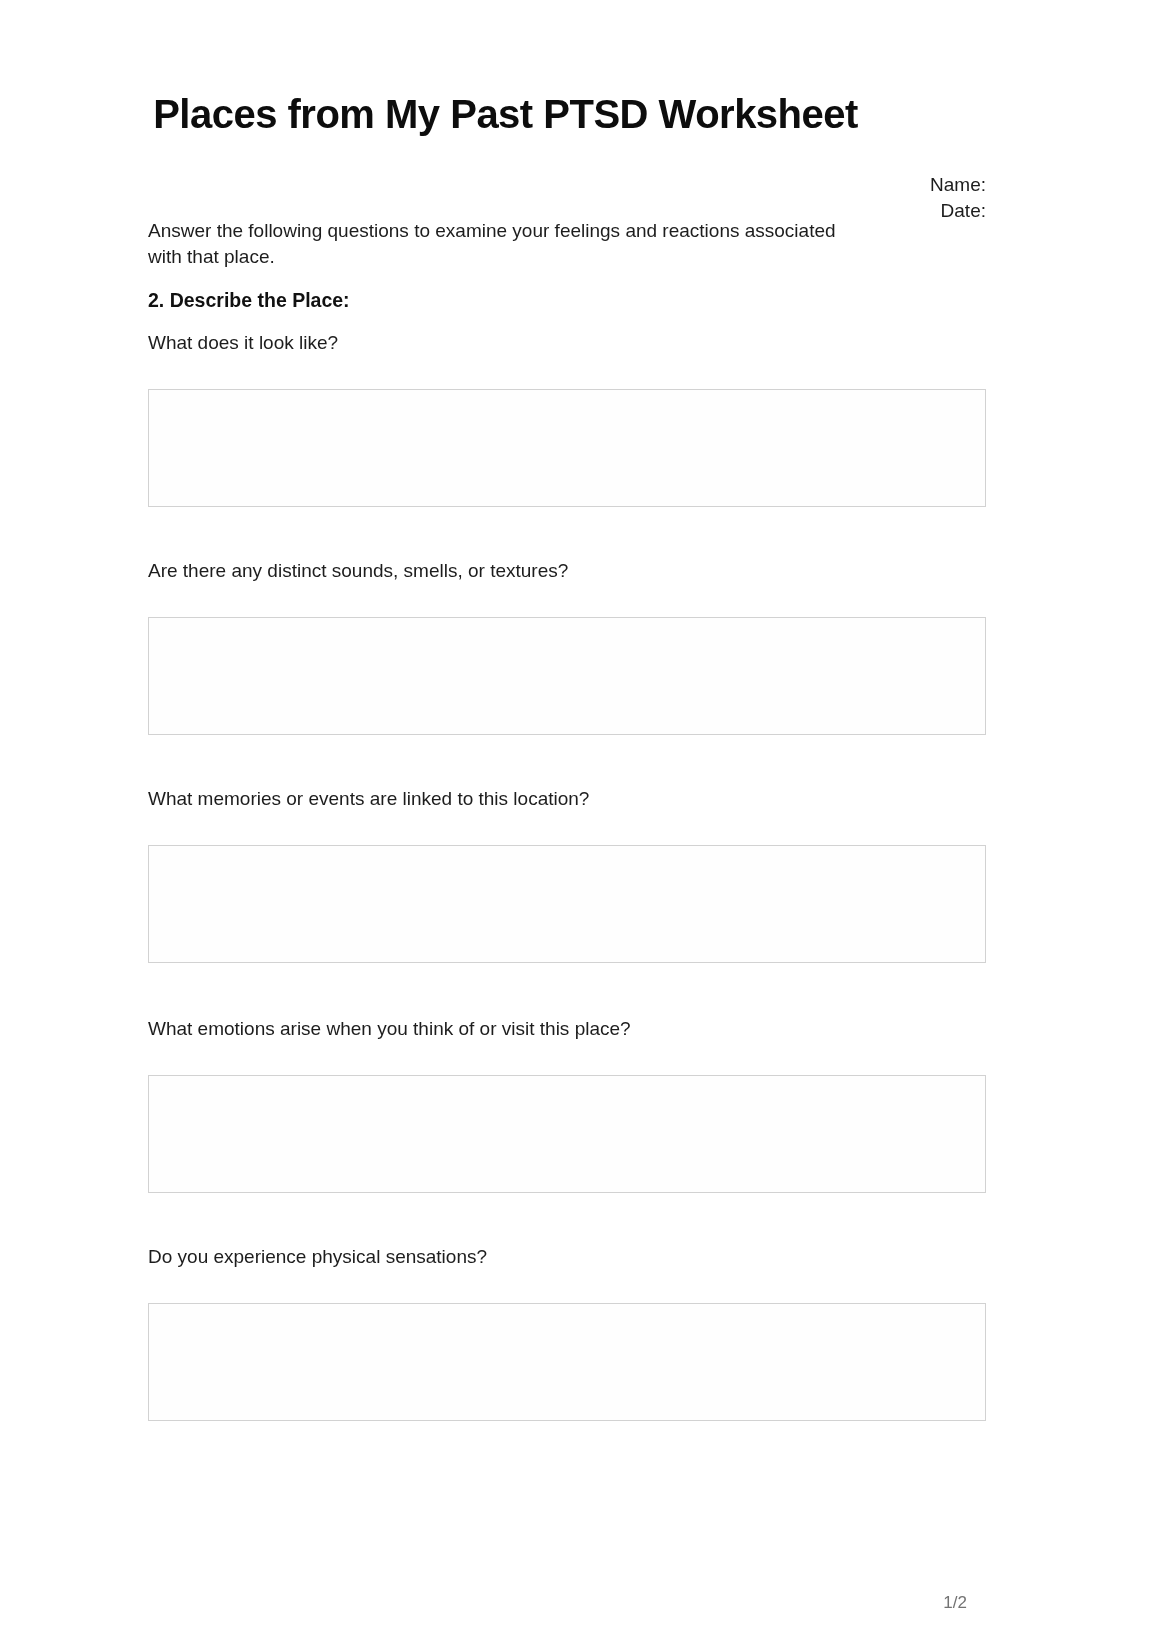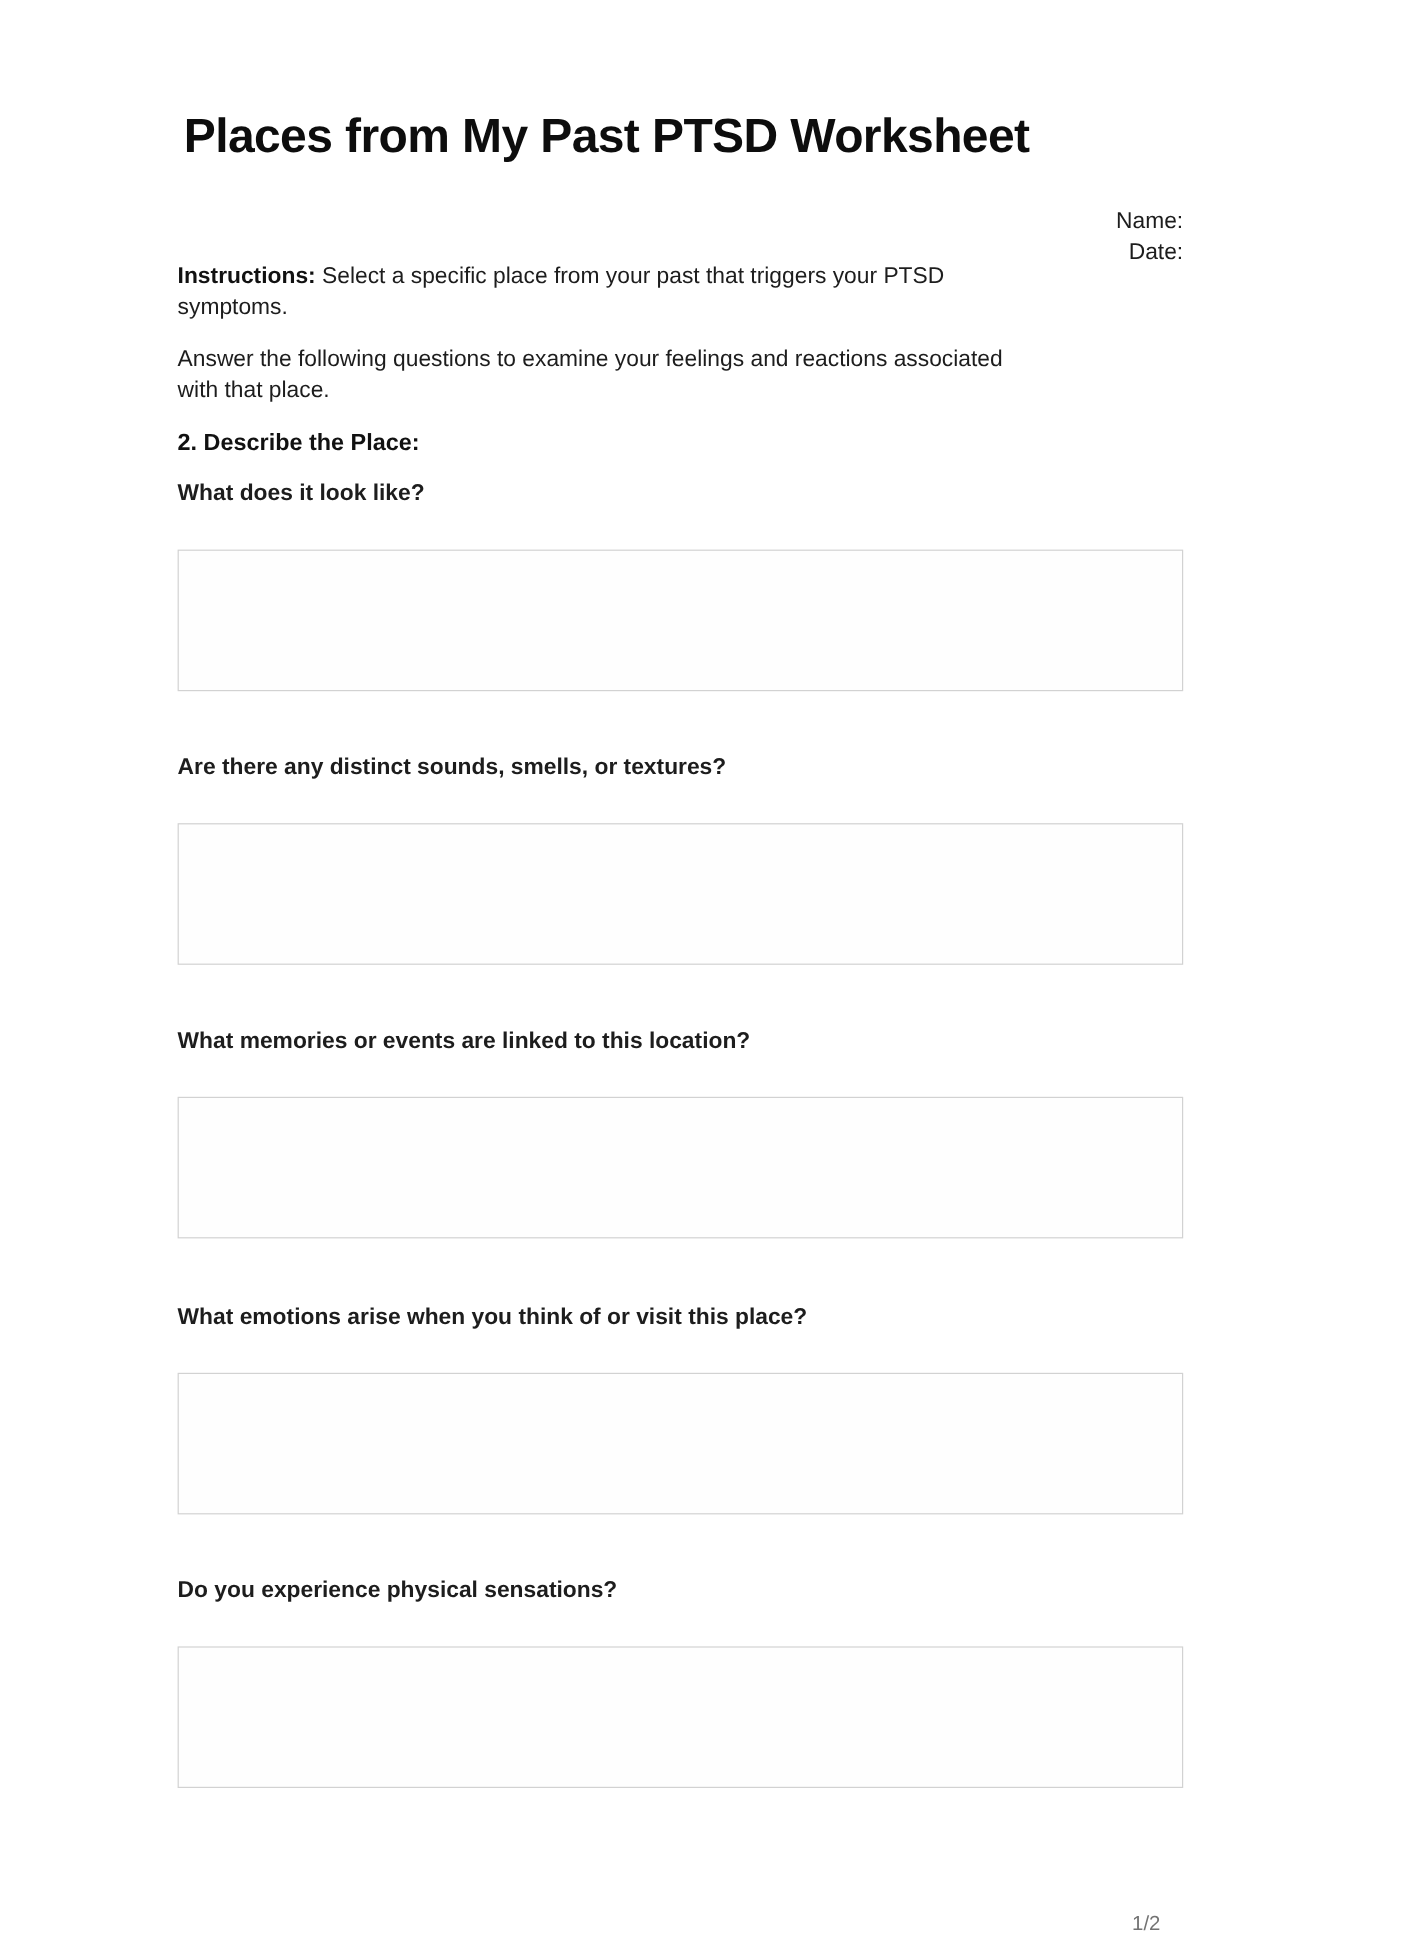--- a/index.html
+++ b/index.html
@@ -58,21 +58,20 @@
     font-size: 19.5px;
     font-weight: bold;
     color: #111;
     line-height: 26px;
     margin: 1px 0 17px 0;
   }
   .question {
     font-size: 19px;
     line-height: 26px;
     margin-bottom: 33px;
-    font-weight: bold;
   }
   .answer-box {
     width: 838px;
     height: 118px;
     background: #fefefe;
     border: 1px solid #d2d2d2;
     margin-bottom: 51px;
     font-size: 19px;
     padding: 8px 10px;
     cursor: text;
@@ -93,21 +92,20 @@
 
   <h1 class="title">Places from My Past PTSD Worksheet</h1>
 
   <div class="name-date-row">
     <span class="field-label">Name:</span>
     <span class="fill-line name-fill"></span>
     <span class="field-label">Date:</span>
     <span class="fill-line date-fill"></span>
   </div>
 
-  <p class="para"><strong>Instructions:</strong> <span>Select a specific place from your past that triggers your PTSD symptoms.</span></p>
 
   <p class="para">Answer the following questions to examine your feelings and reactions associated with that place.</p>
 
   <h2 class="section-heading">2. Describe the Place:</h2>
 
   <p class="question">What does it look like?</p>
   <div class="answer-box"></div>
 
   <p class="question">Are there any distinct sounds, smells, or textures?</p>
   <div class="answer-box"></div>

